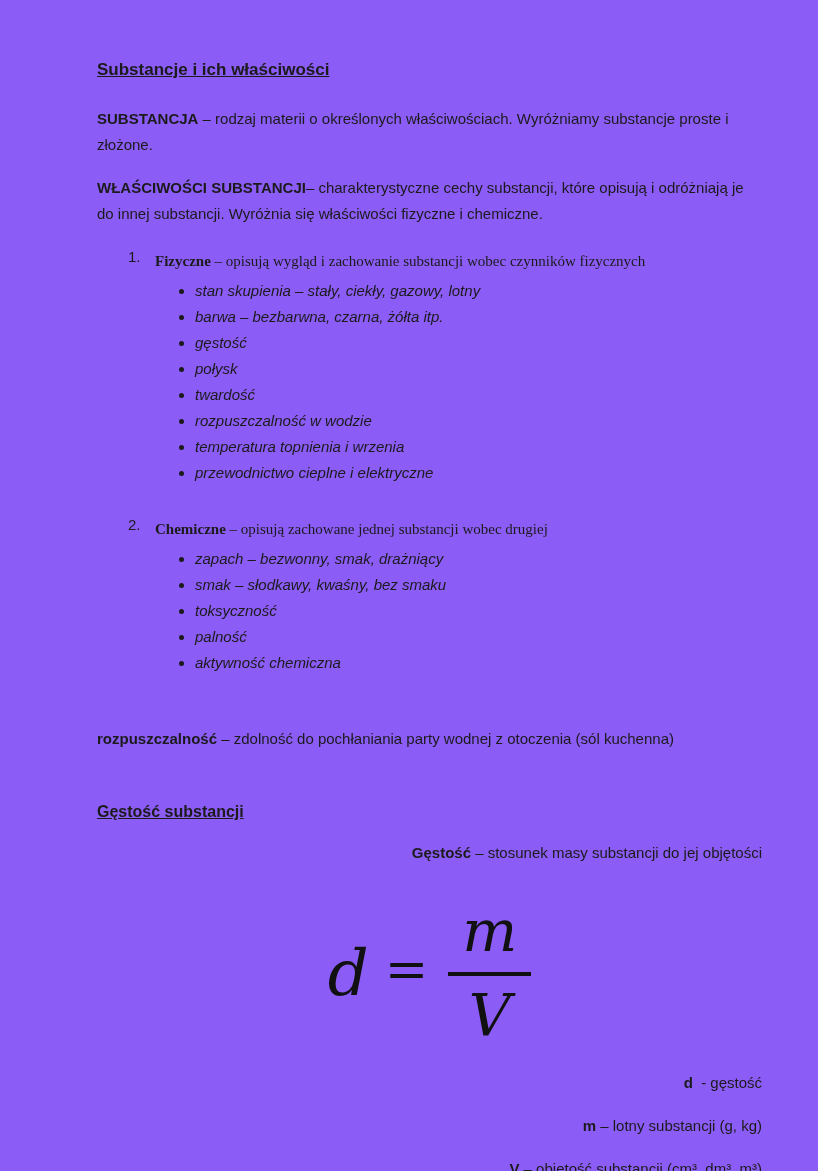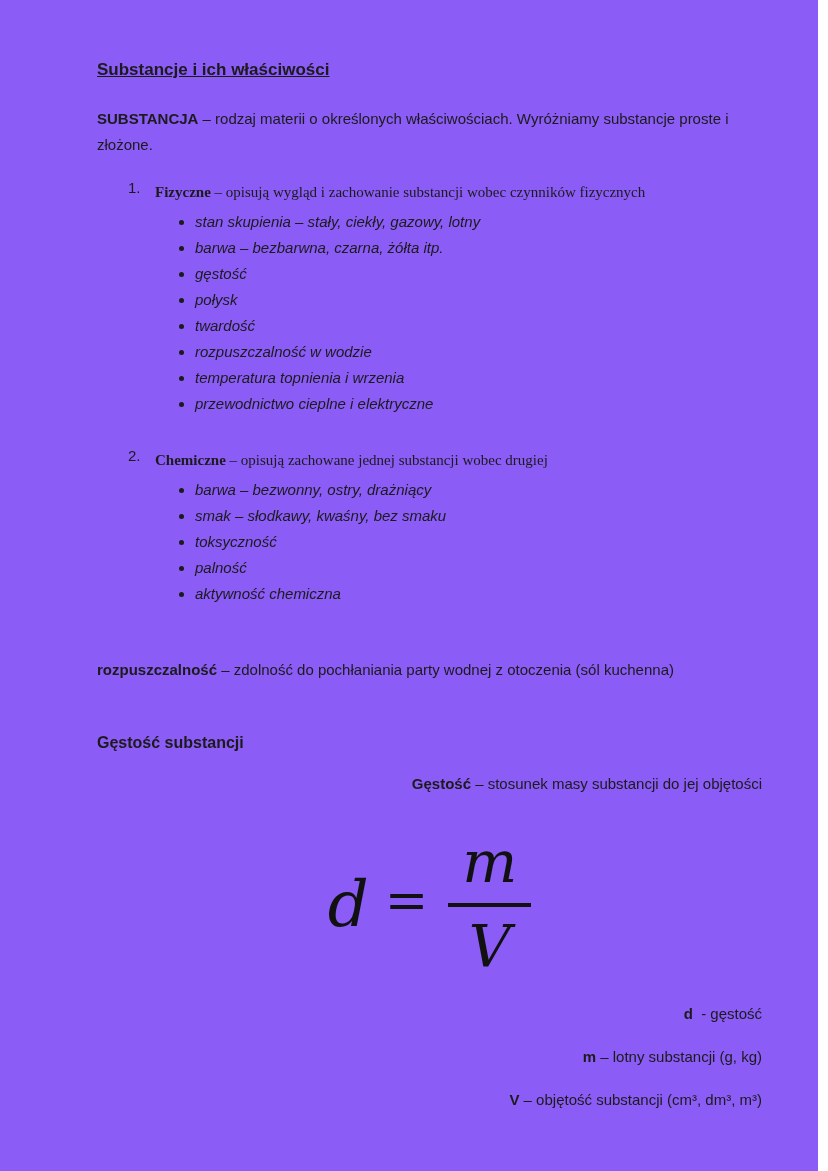--- a/index.html
+++ b/index.html
@@ -33,20 +33,21 @@
     list-style: disc;
     margin: 0;
     padding: 0 0 0 98px;
     font-style: italic;
   }
   .bullets li { margin: 0; }
   .note { margin: 50px 0 0 0; }
   .section-heading {
     font-size: 16px;
     font-weight: bold;
+    text-decoration: underline;
     margin: 48px 0 0 0;
     line-height: 24px;
   }
   .intro { margin: 16px 0 0 0; text-align: right; }
   .formula-wrap {
     margin: 36px 0 26px 0;
     display: flex;
     justify-content: center;
   }
   .formula {
@@ -78,20 +79,21 @@
 </style>
 </head>
 <body>
 
 <div class="page">
 
   <h1 class="title">Substancje i ich właściwości</h1>
 
   <p class="para"><b class="term">SUBSTANCJA</b><span class="rest"> – rodzaj materii o określonych właściwościach. Wyróżniamy substancje proste i złożone.</span></p>
 
+  <p class="para"><b class="term">WŁAŚCIWOŚCI SUBSTANCJI</b><span class="rest">– charakterystyczne cechy substancji, które opisują i odróżniają je do innej substancji. Wyróżnia się właściwości fizyczne i chemiczne.</span></p>
 
   <div class="numbered">
     <span class="num">1.</span>
     <p class="item-body"><b class="term">Fizyczne</b><span class="rest"> – opisują wygląd i zachowanie substancji wobec czynników fizycznych</span></p>
   </div>
   <ul class="bullets">
     <li>stan skupienia – stały, ciekły, gazowy, lotny</li>
     <li>barwa – bezbarwna, czarna, żółta itp.</li>
     <li>gęstość</li>
     <li>połysk</li>
@@ -99,21 +101,21 @@
     <li>rozpuszczalność w wodzie</li>
     <li>temperatura topnienia i wrzenia</li>
     <li>przewodnictwo cieplne i elektryczne</li>
   </ul>
 
   <div class="numbered gap-top">
     <span class="num">2.</span>
     <p class="item-body"><b class="term">Chemiczne</b><span class="rest"> – opisują zachowane jednej substancji wobec drugiej</span></p>
   </div>
   <ul class="bullets">
-    <li>barwa – bezwonny, ostry, drażniący</li>
+    <li>zapach – bezwonny, smak, drażniący</li>
     <li>smak – słodkawy, kwaśny, bez smaku</li>
     <li>toksyczność</li>
     <li>palność</li>
     <li>aktywność chemiczna</li>
   </ul>
 
   <p class="para note"><b class="term">rozpuszczalność</b><span class="rest"> – zdolność do pochłaniania party wodnej z otoczenia (sól kuchenna)</span></p>
 
   <h2 class="section-heading">Gęstość substancji</h2>
 

